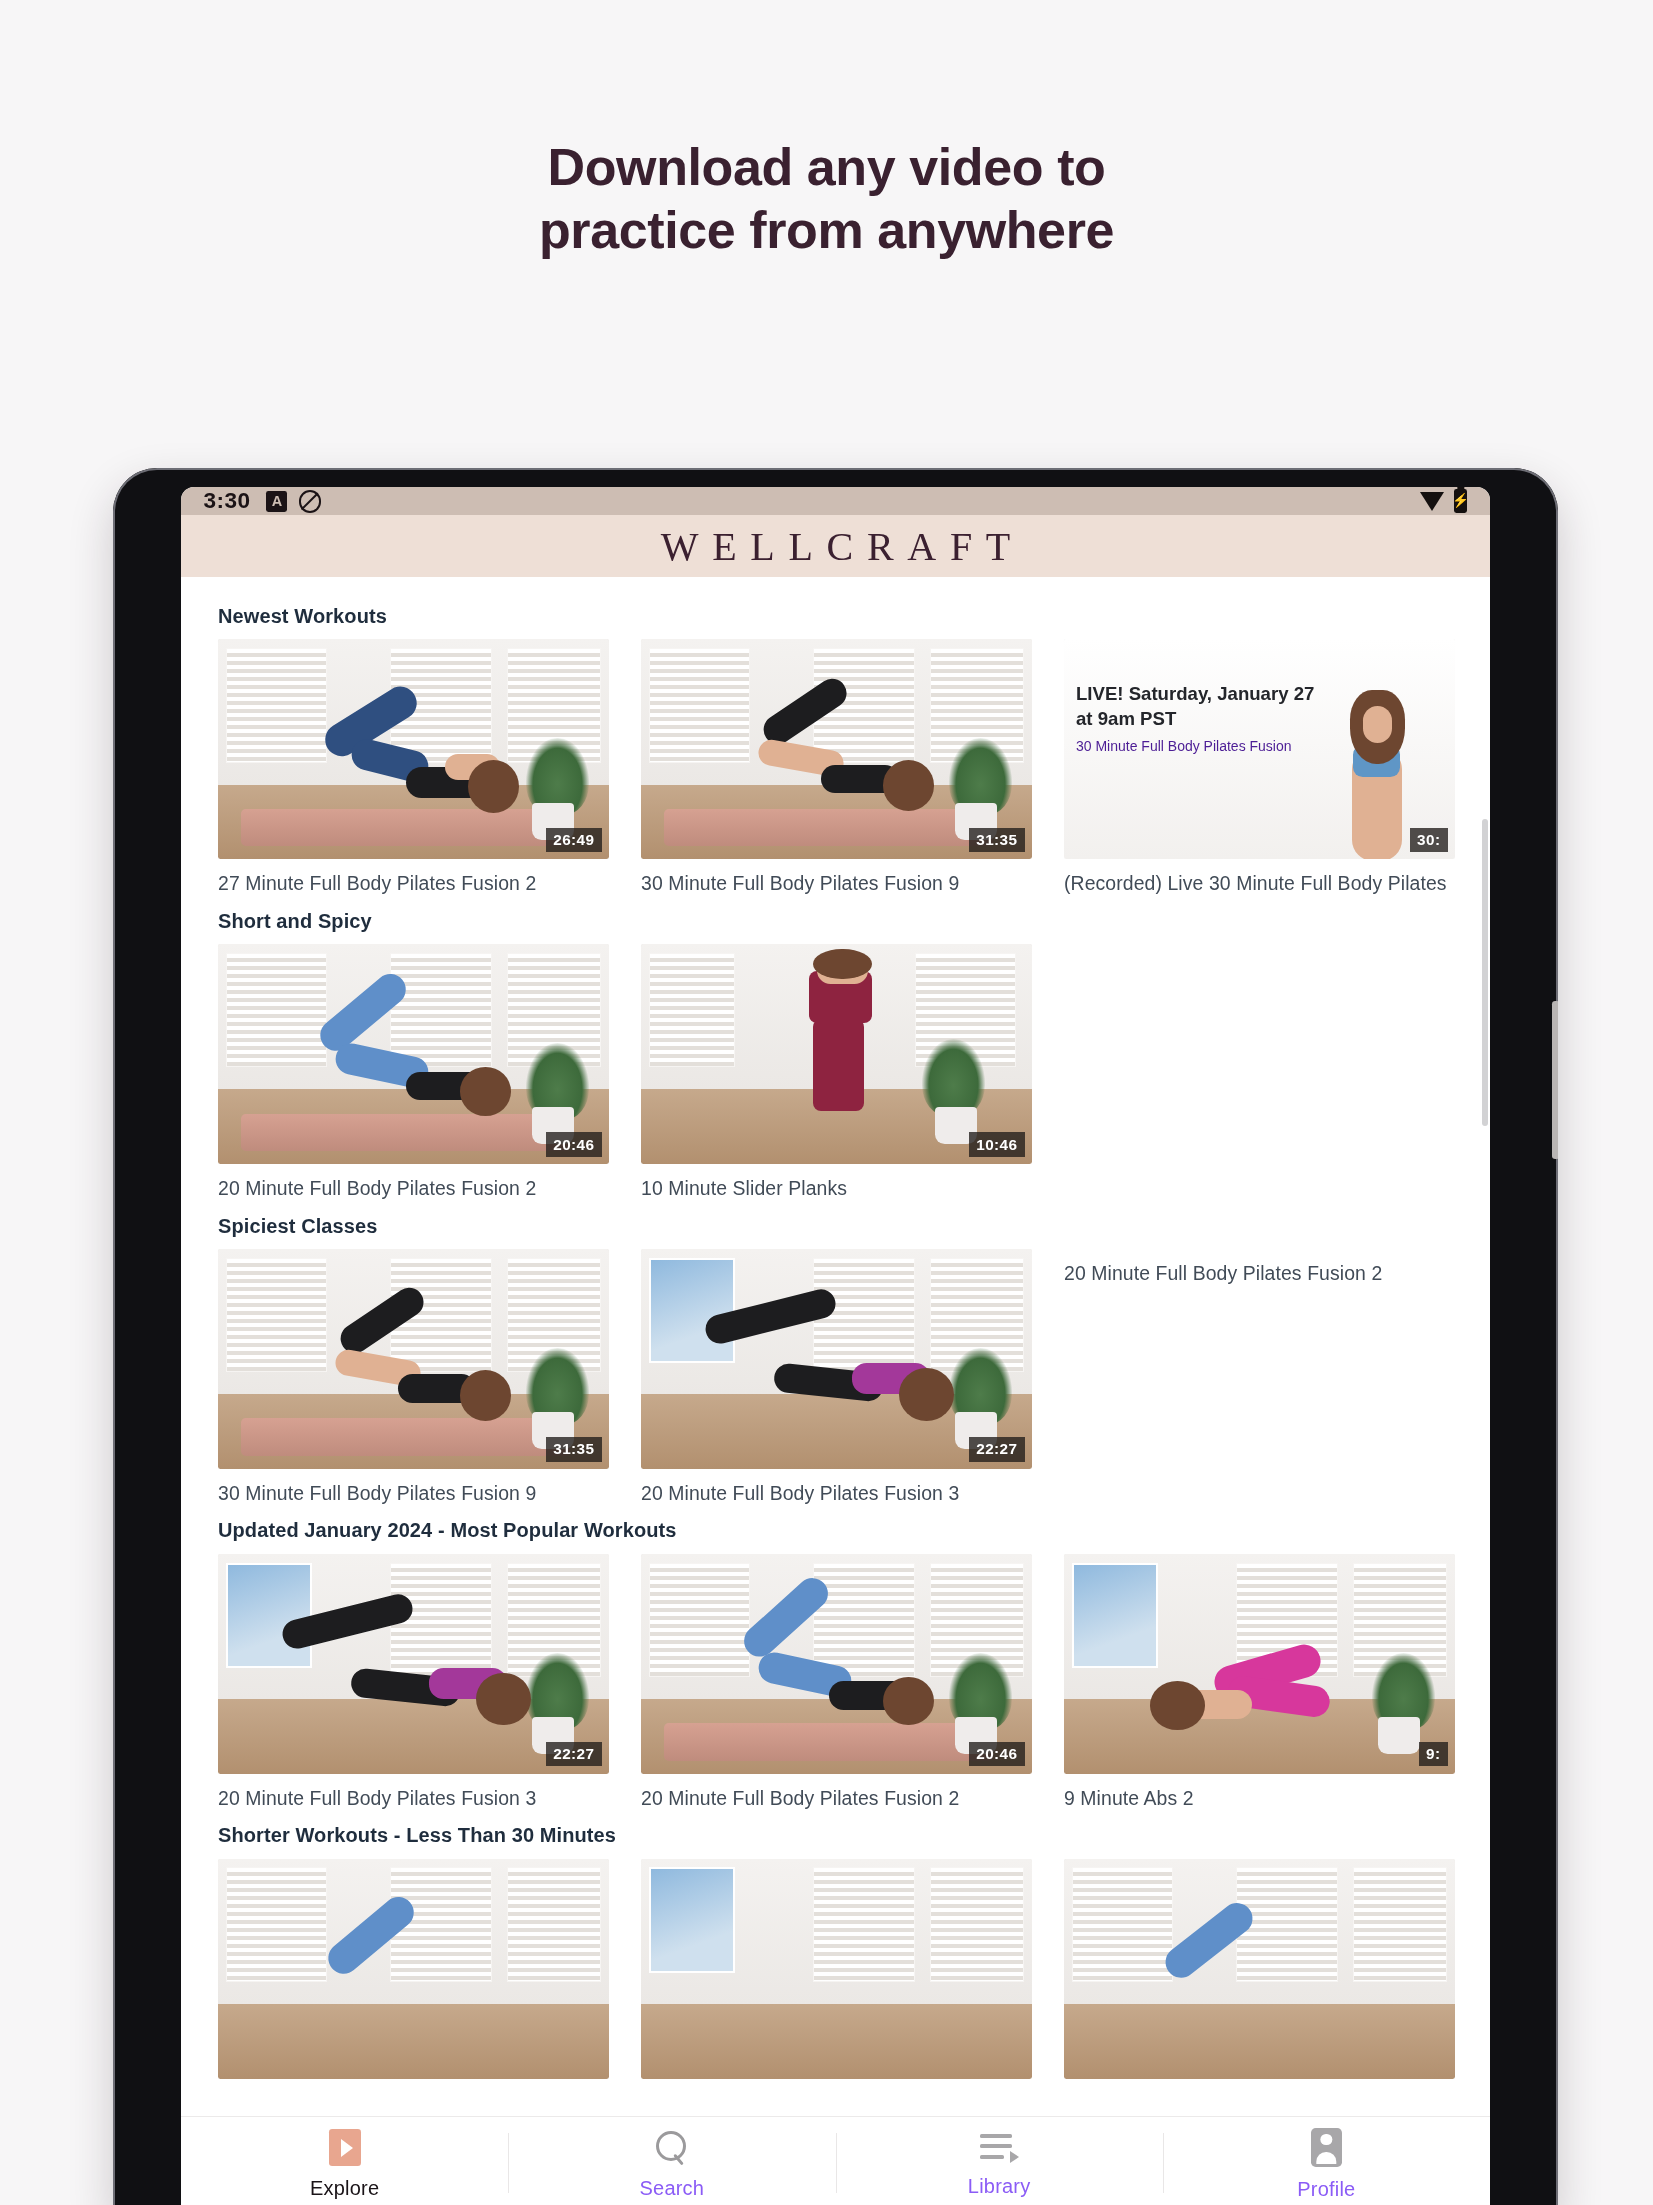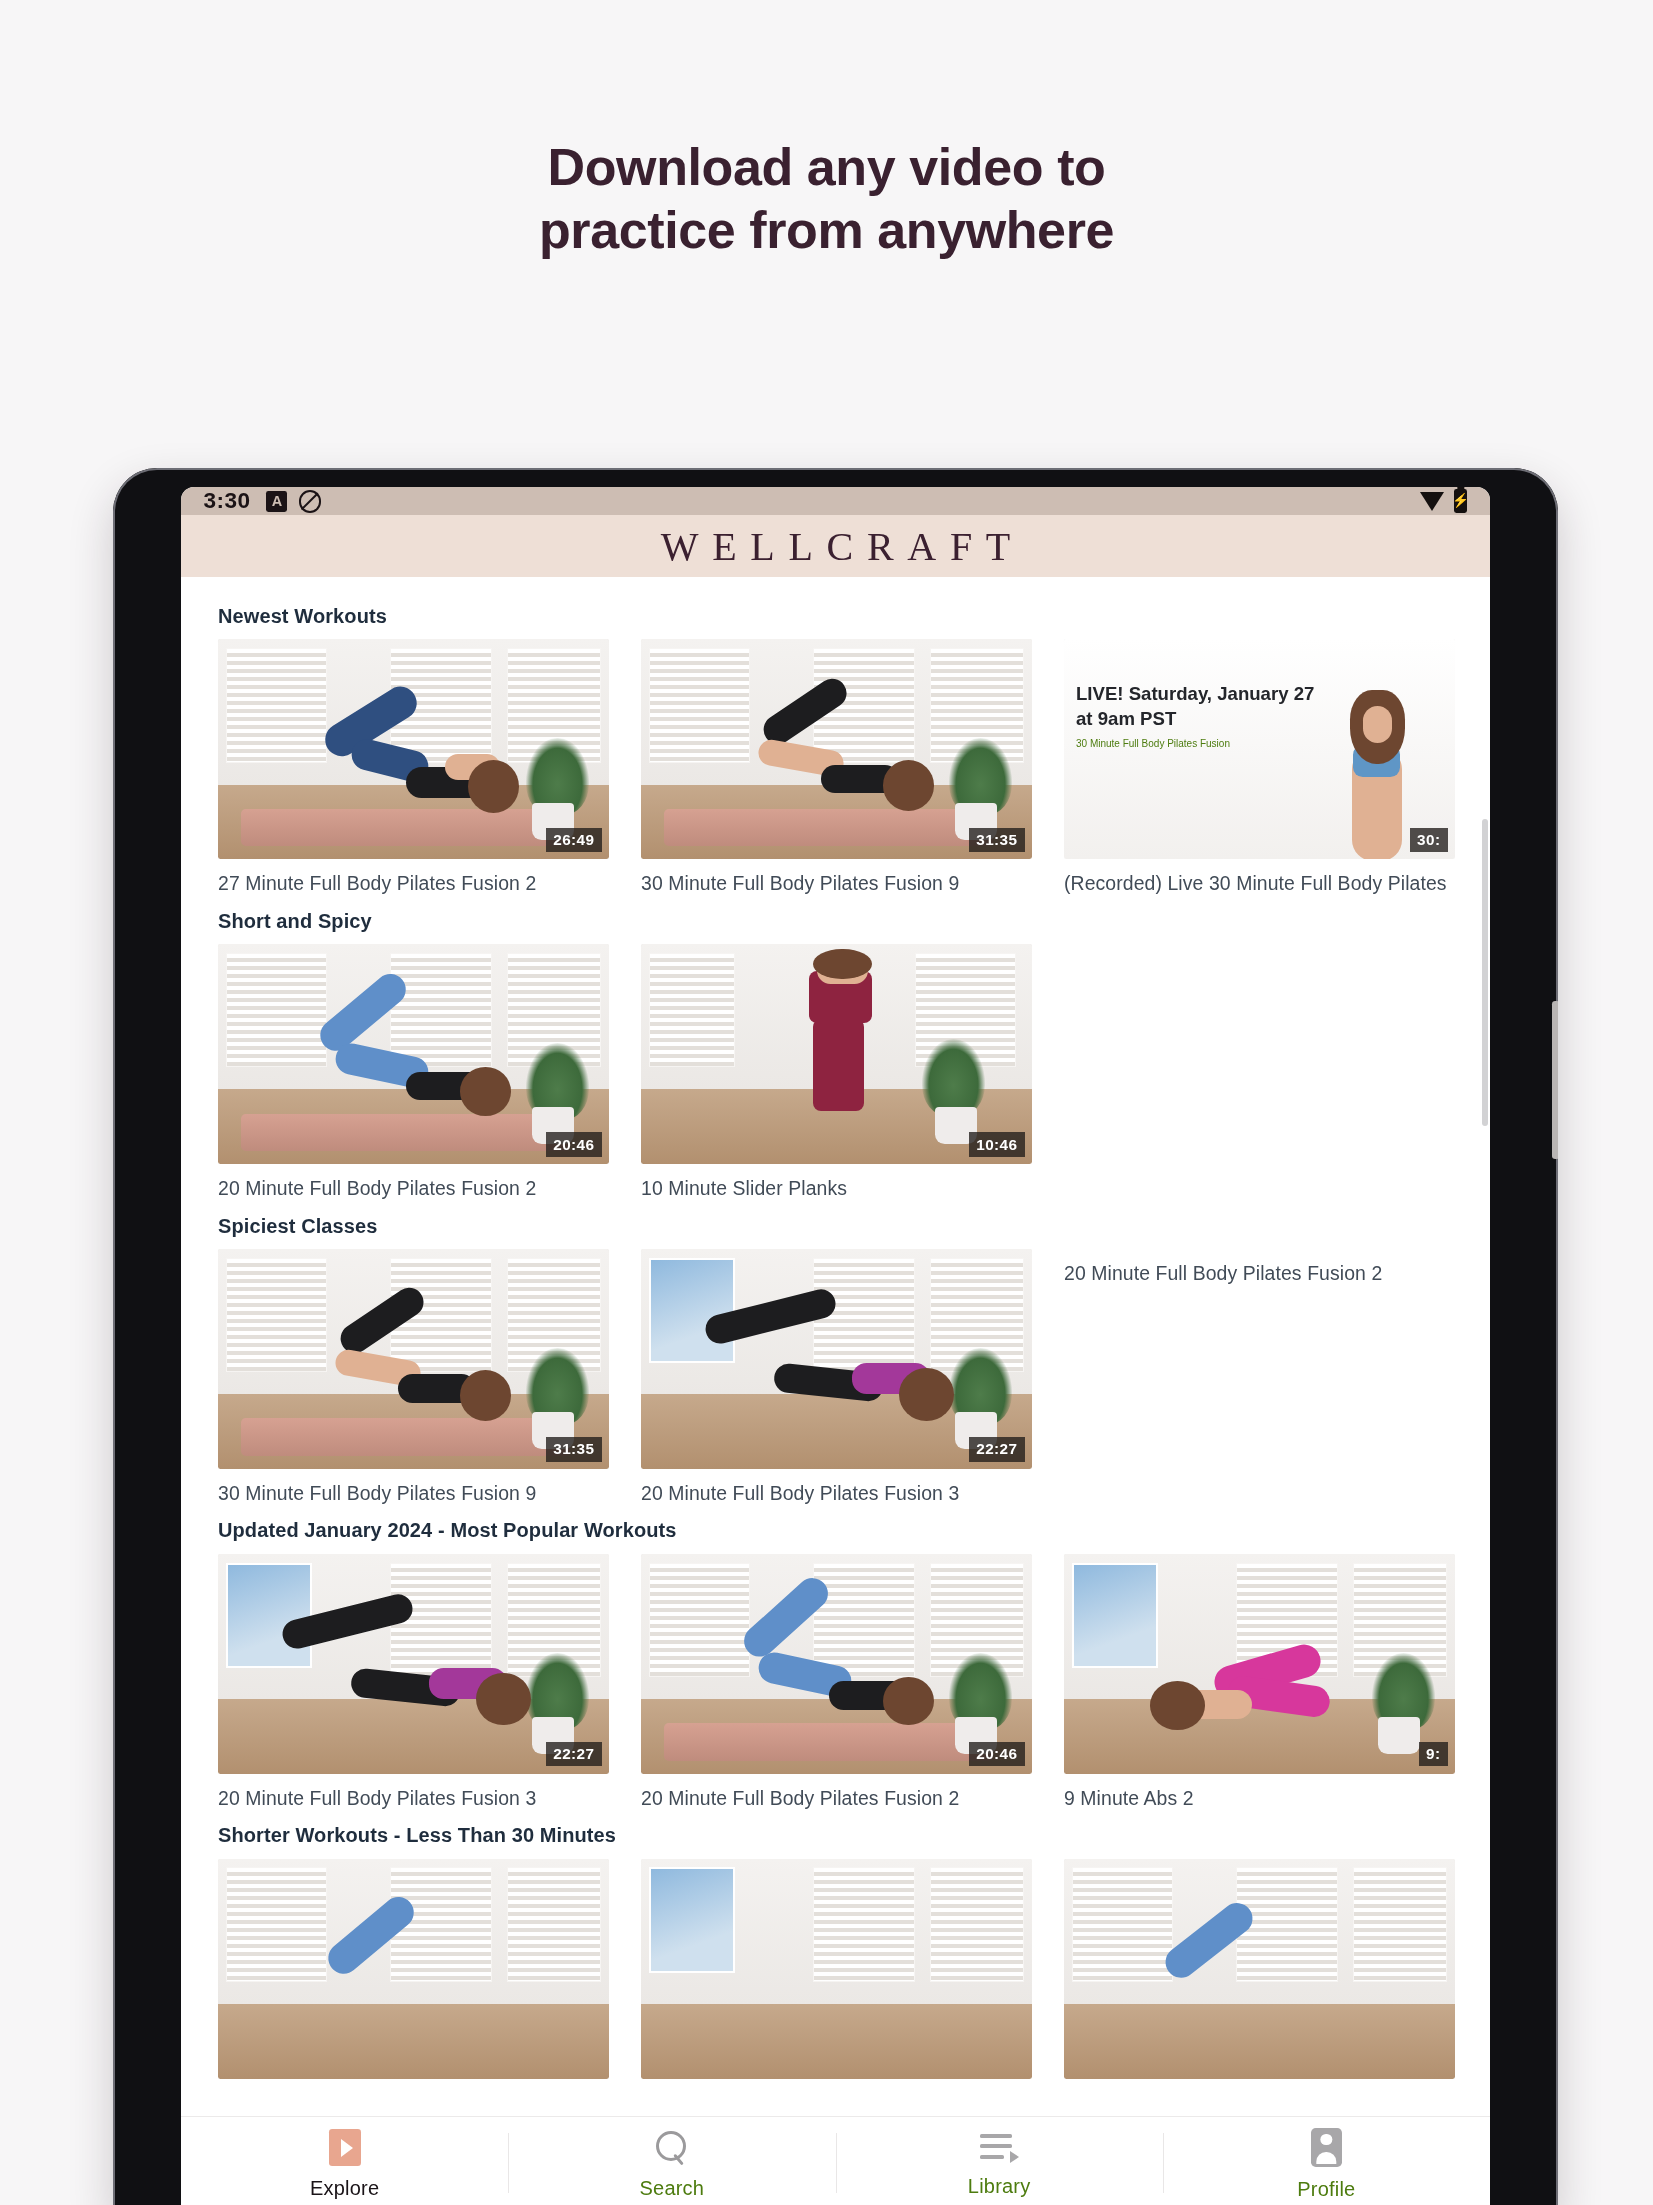--- a/index.html
+++ b/index.html
@@ -269,21 +269,21 @@
     position: absolute;
     left: 0; top: 0; right: 0; bottom: 0;
     background: linear-gradient(180deg,#ffffff 0%, #f2f0ee 100%);
   }
   .live-text {
     position: absolute;
     left: 12px; top: 42px;
     color: #24262b;
   }
   .live-l1 { font-size: 18.6px; font-weight: 700; line-height: 1.35; }
-  .live-l2 { font-size: 10px; color: #4d7c0f; padding-top: 6.5px; }
+  .live-l2 { font-size: 14px; color: #4c1d95; padding-top: 6.5px; }
   .live-person {
     position: absolute;
     right: 27.4px; bottom: 0;
     width: 97px; height: 174px;
   }
 
   
   .bottom-nav {
     height: 95px;
     background: #ffffff;
@@ -302,21 +302,21 @@
     gap: 10.5px;
     position: relative;
   }
   .nav-item + .nav-item::before {
     content: "";
     position: absolute;
     left: 0; top: 16px;
     width: 0.8px; height: 60px;
     background: #e9e7e7;
   }
-  .nav-label { font-size: 20px; color: #4d7c0f; letter-spacing: 0.2px; }
+  .nav-label { font-size: 20px; color: #8b5cf6; letter-spacing: 0.2px; }
   .nav-item.active .nav-label { color: #1a1418; }
   .ico-explore {
     width: 32px; height: 37px;
     background: #e8a68f;
     border-radius: 3.2px;
     display: flex; align-items: center; justify-content: center;
   }
   .ico-explore::after {
     content: "";
     width: 0; height: 0;

